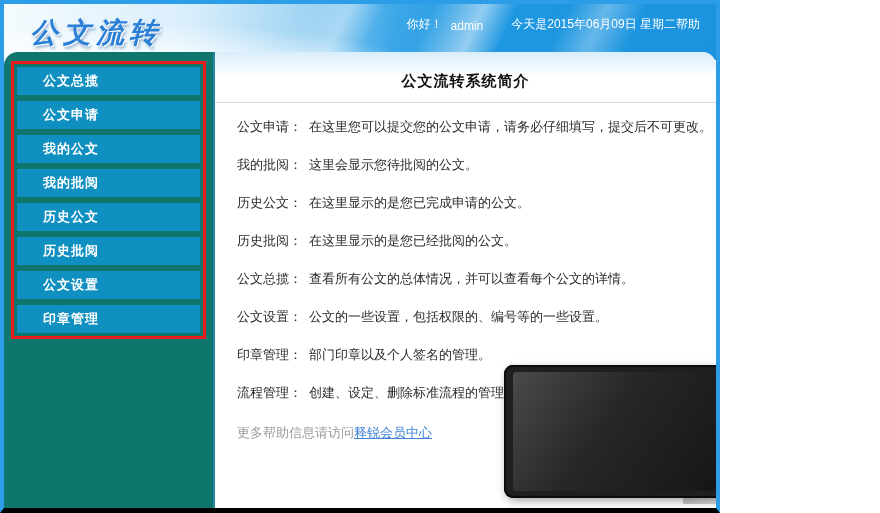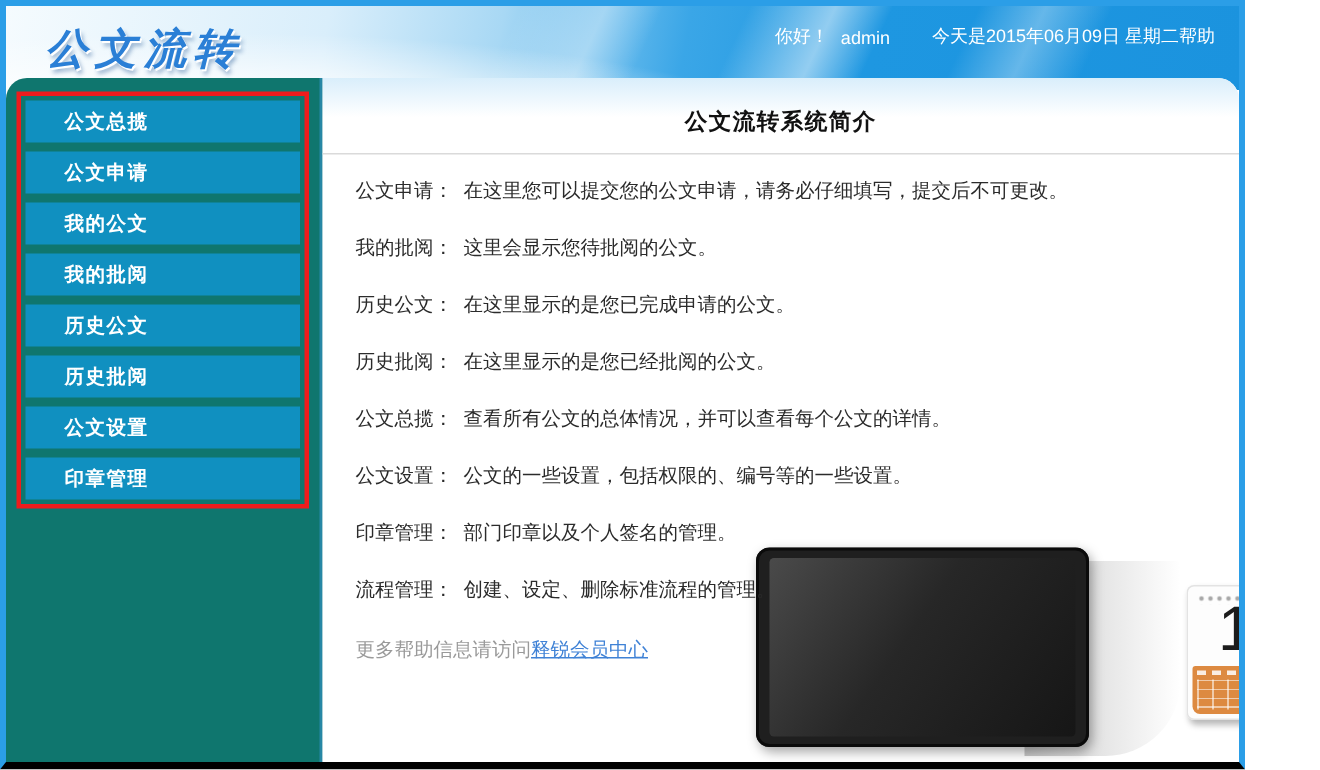--- a/index.html
+++ b/index.html
@@ -3,21 +3,21 @@
 <meta charset="utf-8">
 <style>
   * { box-sizing: border-box; margin: 0; padding: 0; }
   body {
     font-family: "Liberation Sans", "DejaVu Sans", sans-serif;
     background: #fff;
     width: 880px; height: 513px;
   }
   .page {
     position: relative;
-    width: 830px; height: 513px;
+    width: 720px; height: 513px;
     border-left: 4px solid #2b9ee7;
     border-top: 4px solid #2b9ee7;
     border-right: 4px solid #2b9ee7;
     border-bottom: 5px solid #000;
     background: #fff;
     overflow: hidden;
     text-decoration: underline;
   }
   
   .header {
@@ -38,21 +38,21 @@
     background: radial-gradient(ellipse at 32% 100%, rgba(255,255,255,.95) 30%, rgba(255,255,255,0) 65%);
   }
   .logo {
     position: absolute; left: 26px; top: 10px; z-index: 3;
     font-size: 28px; font-weight: bold; font-style: italic;
     letter-spacing: 5px; color: #2a7fd6;
     text-shadow: 1px 1px 0 #fff, 2px 3px 3px rgba(40,90,150,.45);
   }
   .header-right {
     position: absolute; right: 16px; top: 12px; z-index: 3;
-    color: #fff; font-size: 12px; display: flex; align-items: center;
+    color: #fff; font-size: 12px; display: flex; align-items: flex-end;
   }
   .header-right .greet { margin-right: 8px; }
   .header-right .user  { margin-right: 28px; }
   .header-right .date  { }
   .header-right .help  { color: #fff; text-decoration: none; cursor: pointer; }
   
   .shell {
     position: absolute; left: 0; right: 0; top: 48px; bottom: 0;
     background: #fff; border-radius: 14px 14px 0 0;
     display: flex; overflow: hidden; z-index: 2;

